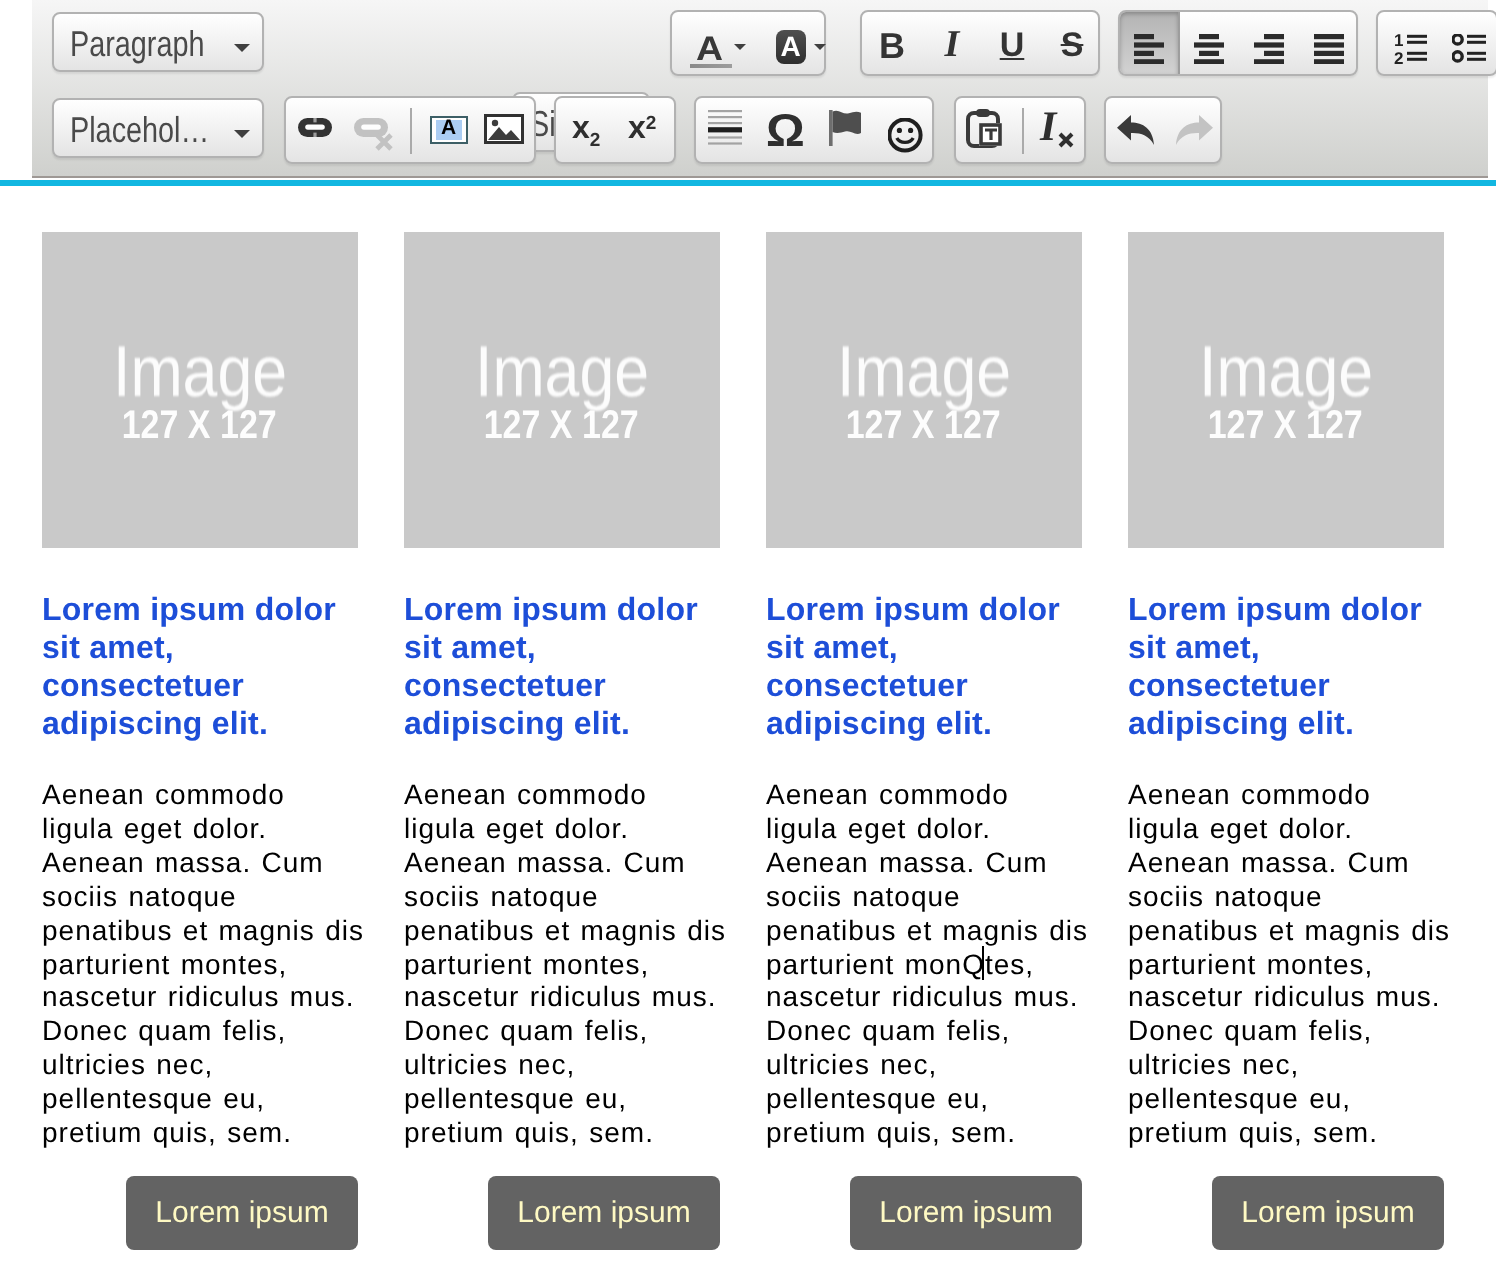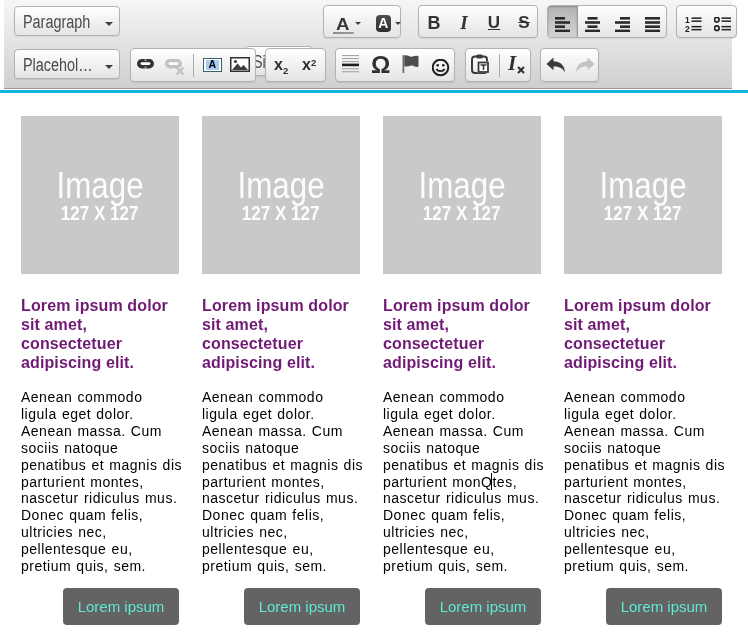--- a/index.html
+++ b/index.html
@@ -1,41 +1,41 @@
 <!DOCTYPE html>
 <html><head>
 <meta charset="utf-8">
 <style>
   * { margin:0; padding:0; box-sizing:border-box; }
   html,body { width:748px; height:638px; background:#fff; overflow:hidden; }
   body { font-family:"Liberation Sans",sans-serif; position:relative; }
-  #toolbar { position:absolute; top:0; left:4px; width:728px; height:89px;
+  #toolbar { position:absolute; top:0; left:16px; width:728px; height:89px;
     background:linear-gradient(#f6f6f6,#cfd0cd); border-bottom:1px solid #9e9894; }
   .grp { position:absolute; border:1px solid #b2b2b2; border-radius:4px;
     background:linear-gradient(#ffffff,#e4e4e4); box-shadow:0 1px 1px rgba(0,0,0,0.08); }
   .combo { height:30px; }
   .combo .lbl { position:absolute; left:8px; top:6px; line-height:18px; font-size:18px; color:#4a4a4a; transform:scaleX(0.8); transform-origin:0 50%; white-space:nowrap; }
   .arr { position:absolute; width:0; height:0; border-left:4px solid transparent;
     border-right:4px solid transparent; border-top:4.5px solid #3f3f3f; top:14.5px; }
   .ib { position:absolute; top:5px; height:33px; }
   .sep { position:absolute; top:5px; width:1px; height:23px; background:#aaa; }
   .pressed { position:absolute; left:0; top:0; width:30px; height:31px;
     background:linear-gradient(#b3b3b3,#d2d2d2); border-right:1px solid #9d9d9d;
     border-radius:3px 0 0 3px; box-shadow:inset 0 1px 2px rgba(0,0,0,0.25); }
   .col { position:absolute; width:160px; }
   .bd, .hd { white-space:nowrap; }
   .imgbox { position:absolute; top:116px; width:158px; height:158px; background:#c9c9c9;
     display:flex; flex-direction:column; align-items:center; justify-content:center; color:#fff; }
   .imgbox .t1 { font-size:36px; line-height:35px; transform:scaleX(0.87); filter:blur(0.4px); opacity:0.95; }
   .imgbox .t2 { font-size:20px; line-height:20px; font-weight:bold; transform:scaleX(0.85); filter:blur(0.35px); opacity:0.97; }
-  .hd { position:absolute; top:296px; left:0; font-size:16px; font-weight:bold; color:#701a75;
+  .hd { position:absolute; top:296px; left:0; font-size:16px; font-weight:bold; color:#1d4ed8;
     line-height:19px; letter-spacing:0.12px; }
   .bd { position:absolute; top:389px; left:0; font-size:14px; color:#000; line-height:16.9px; letter-spacing:0.5px; word-spacing:0.8px; }
   .btn { position:absolute; top:588px; width:116px; height:37px; background:#636363;
-    border-radius:4px; color:#5eead4; font-size:15px; text-align:center; line-height:37px; }
+    border-radius:4px; color:#fef9c3; font-size:15px; text-align:center; line-height:37px; }
 </style>
 </head>
 <body>
 <div id="toolbar">
 
   <div class="grp combo" style="left:10px;top:6px;width:106px;">
     <div class="lbl">Paragraph</div>
       <div class="arr" style="left:89.5px;"></div>
   </div>
   <div class="grp combo" style="left:240px;top:6px;width:69px;margin-top:40px;">

